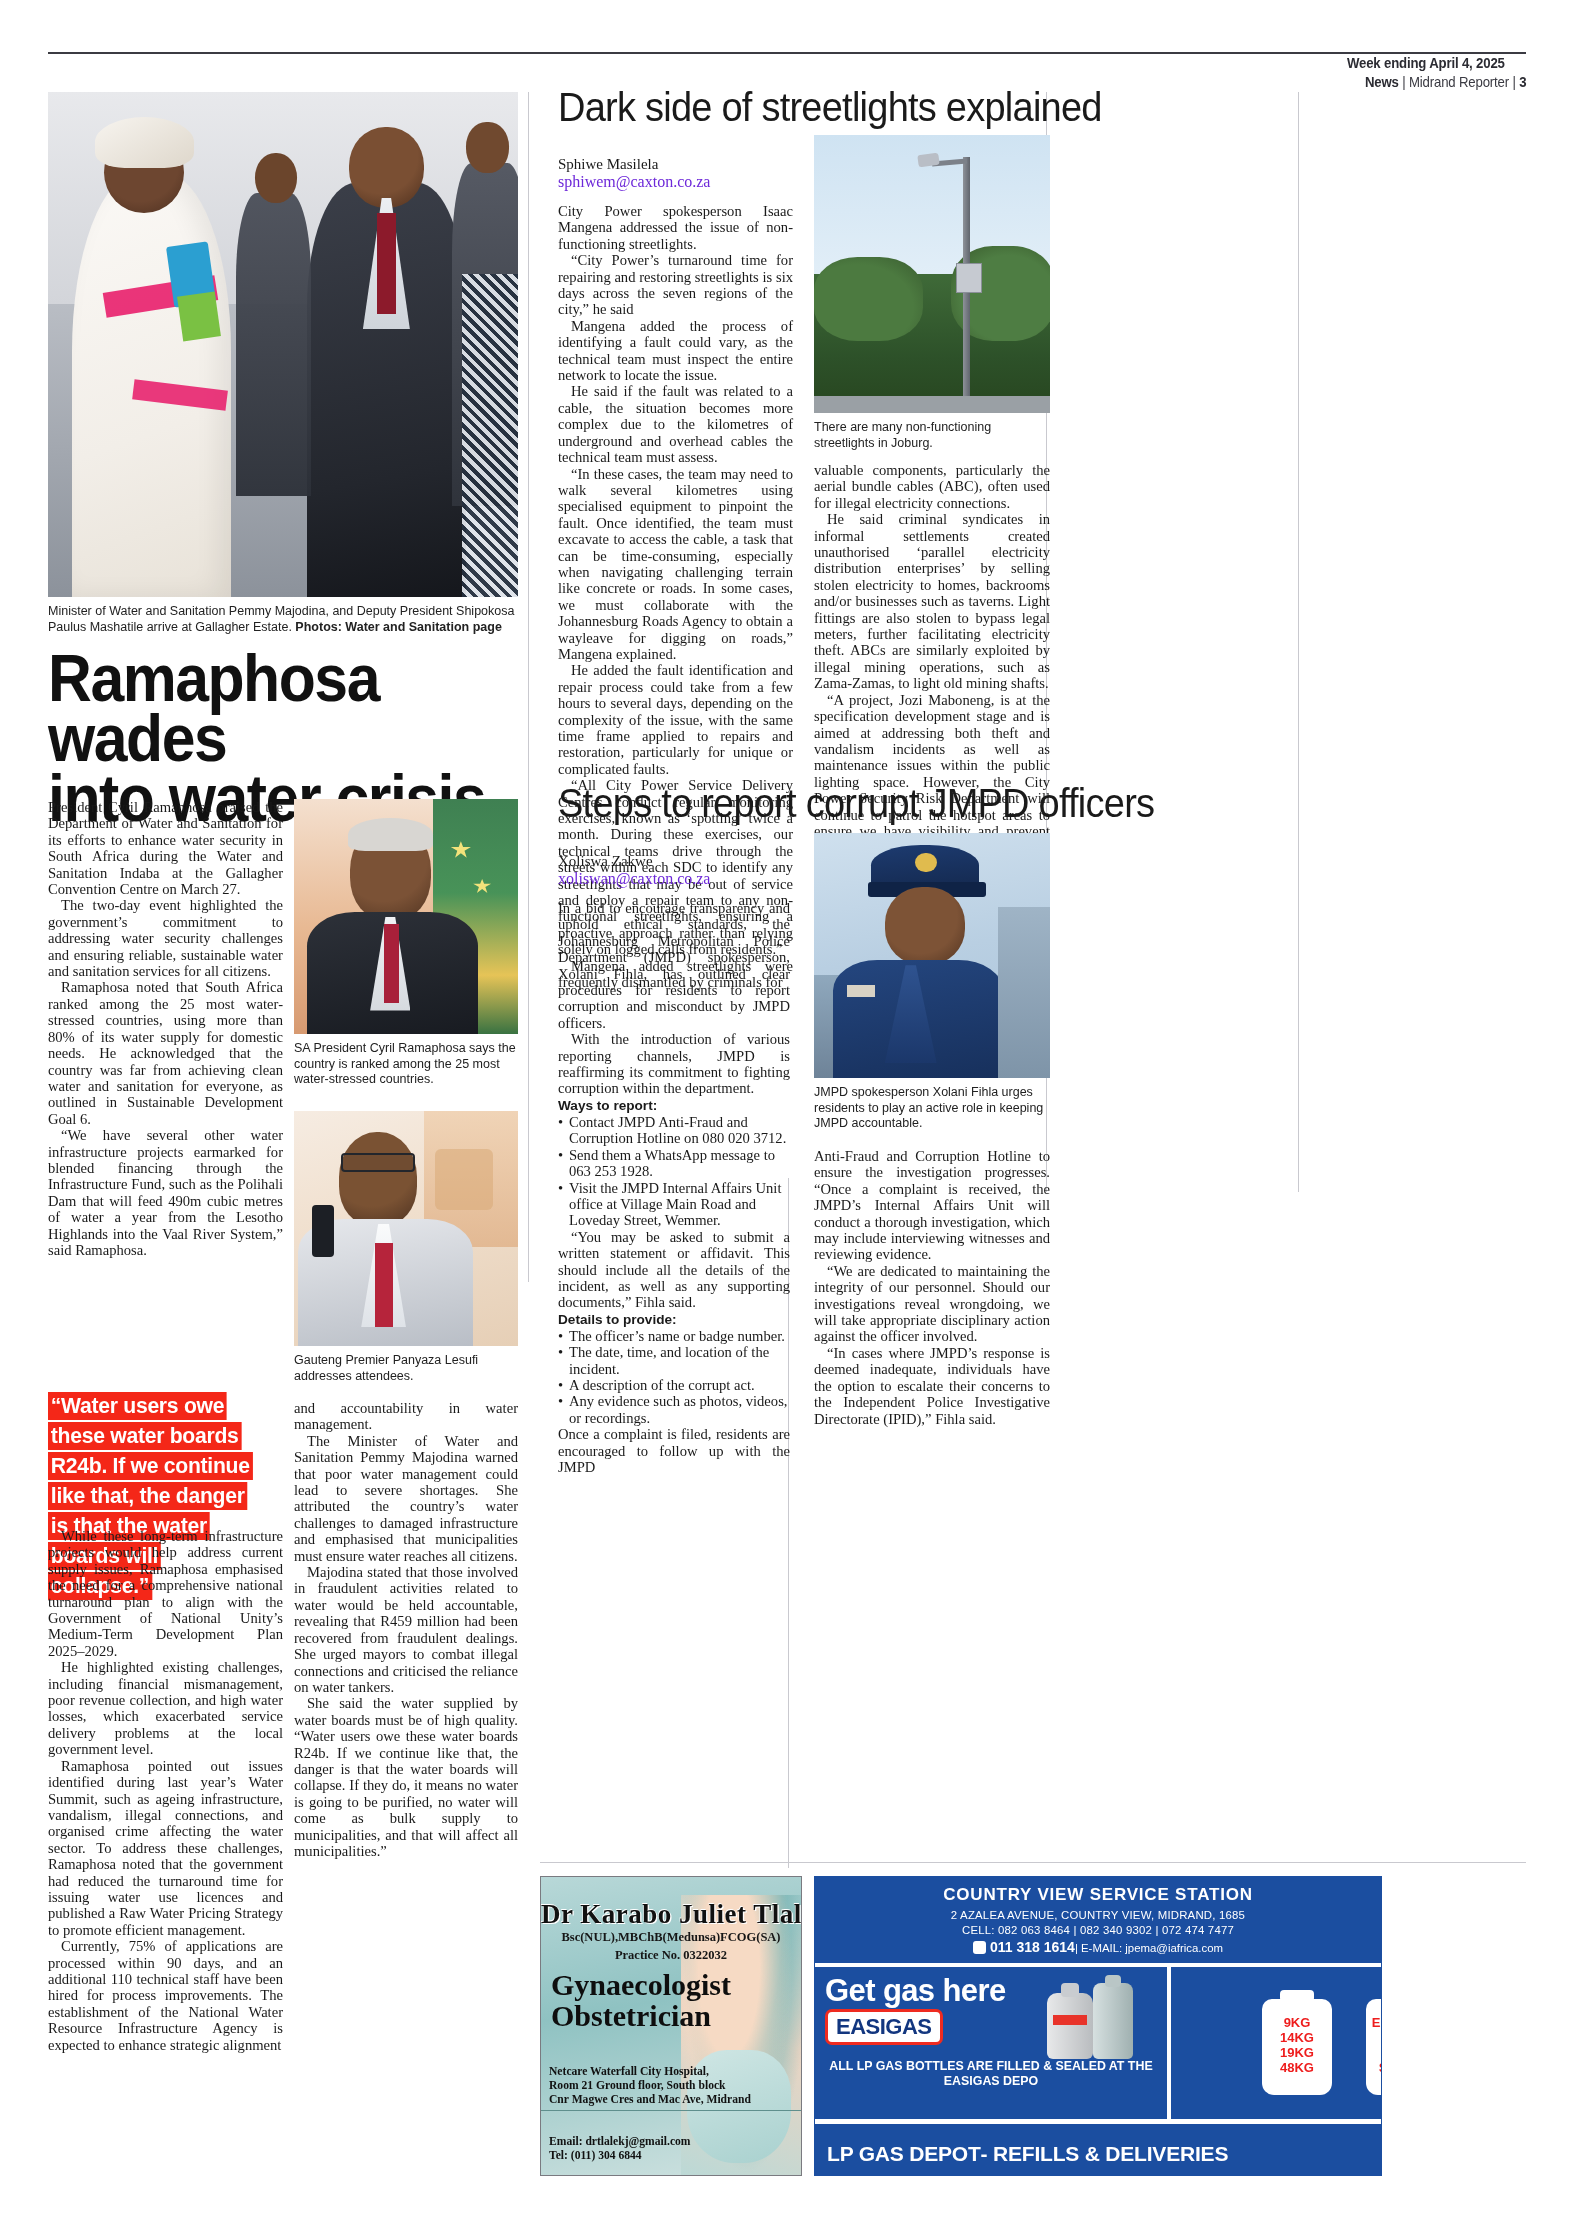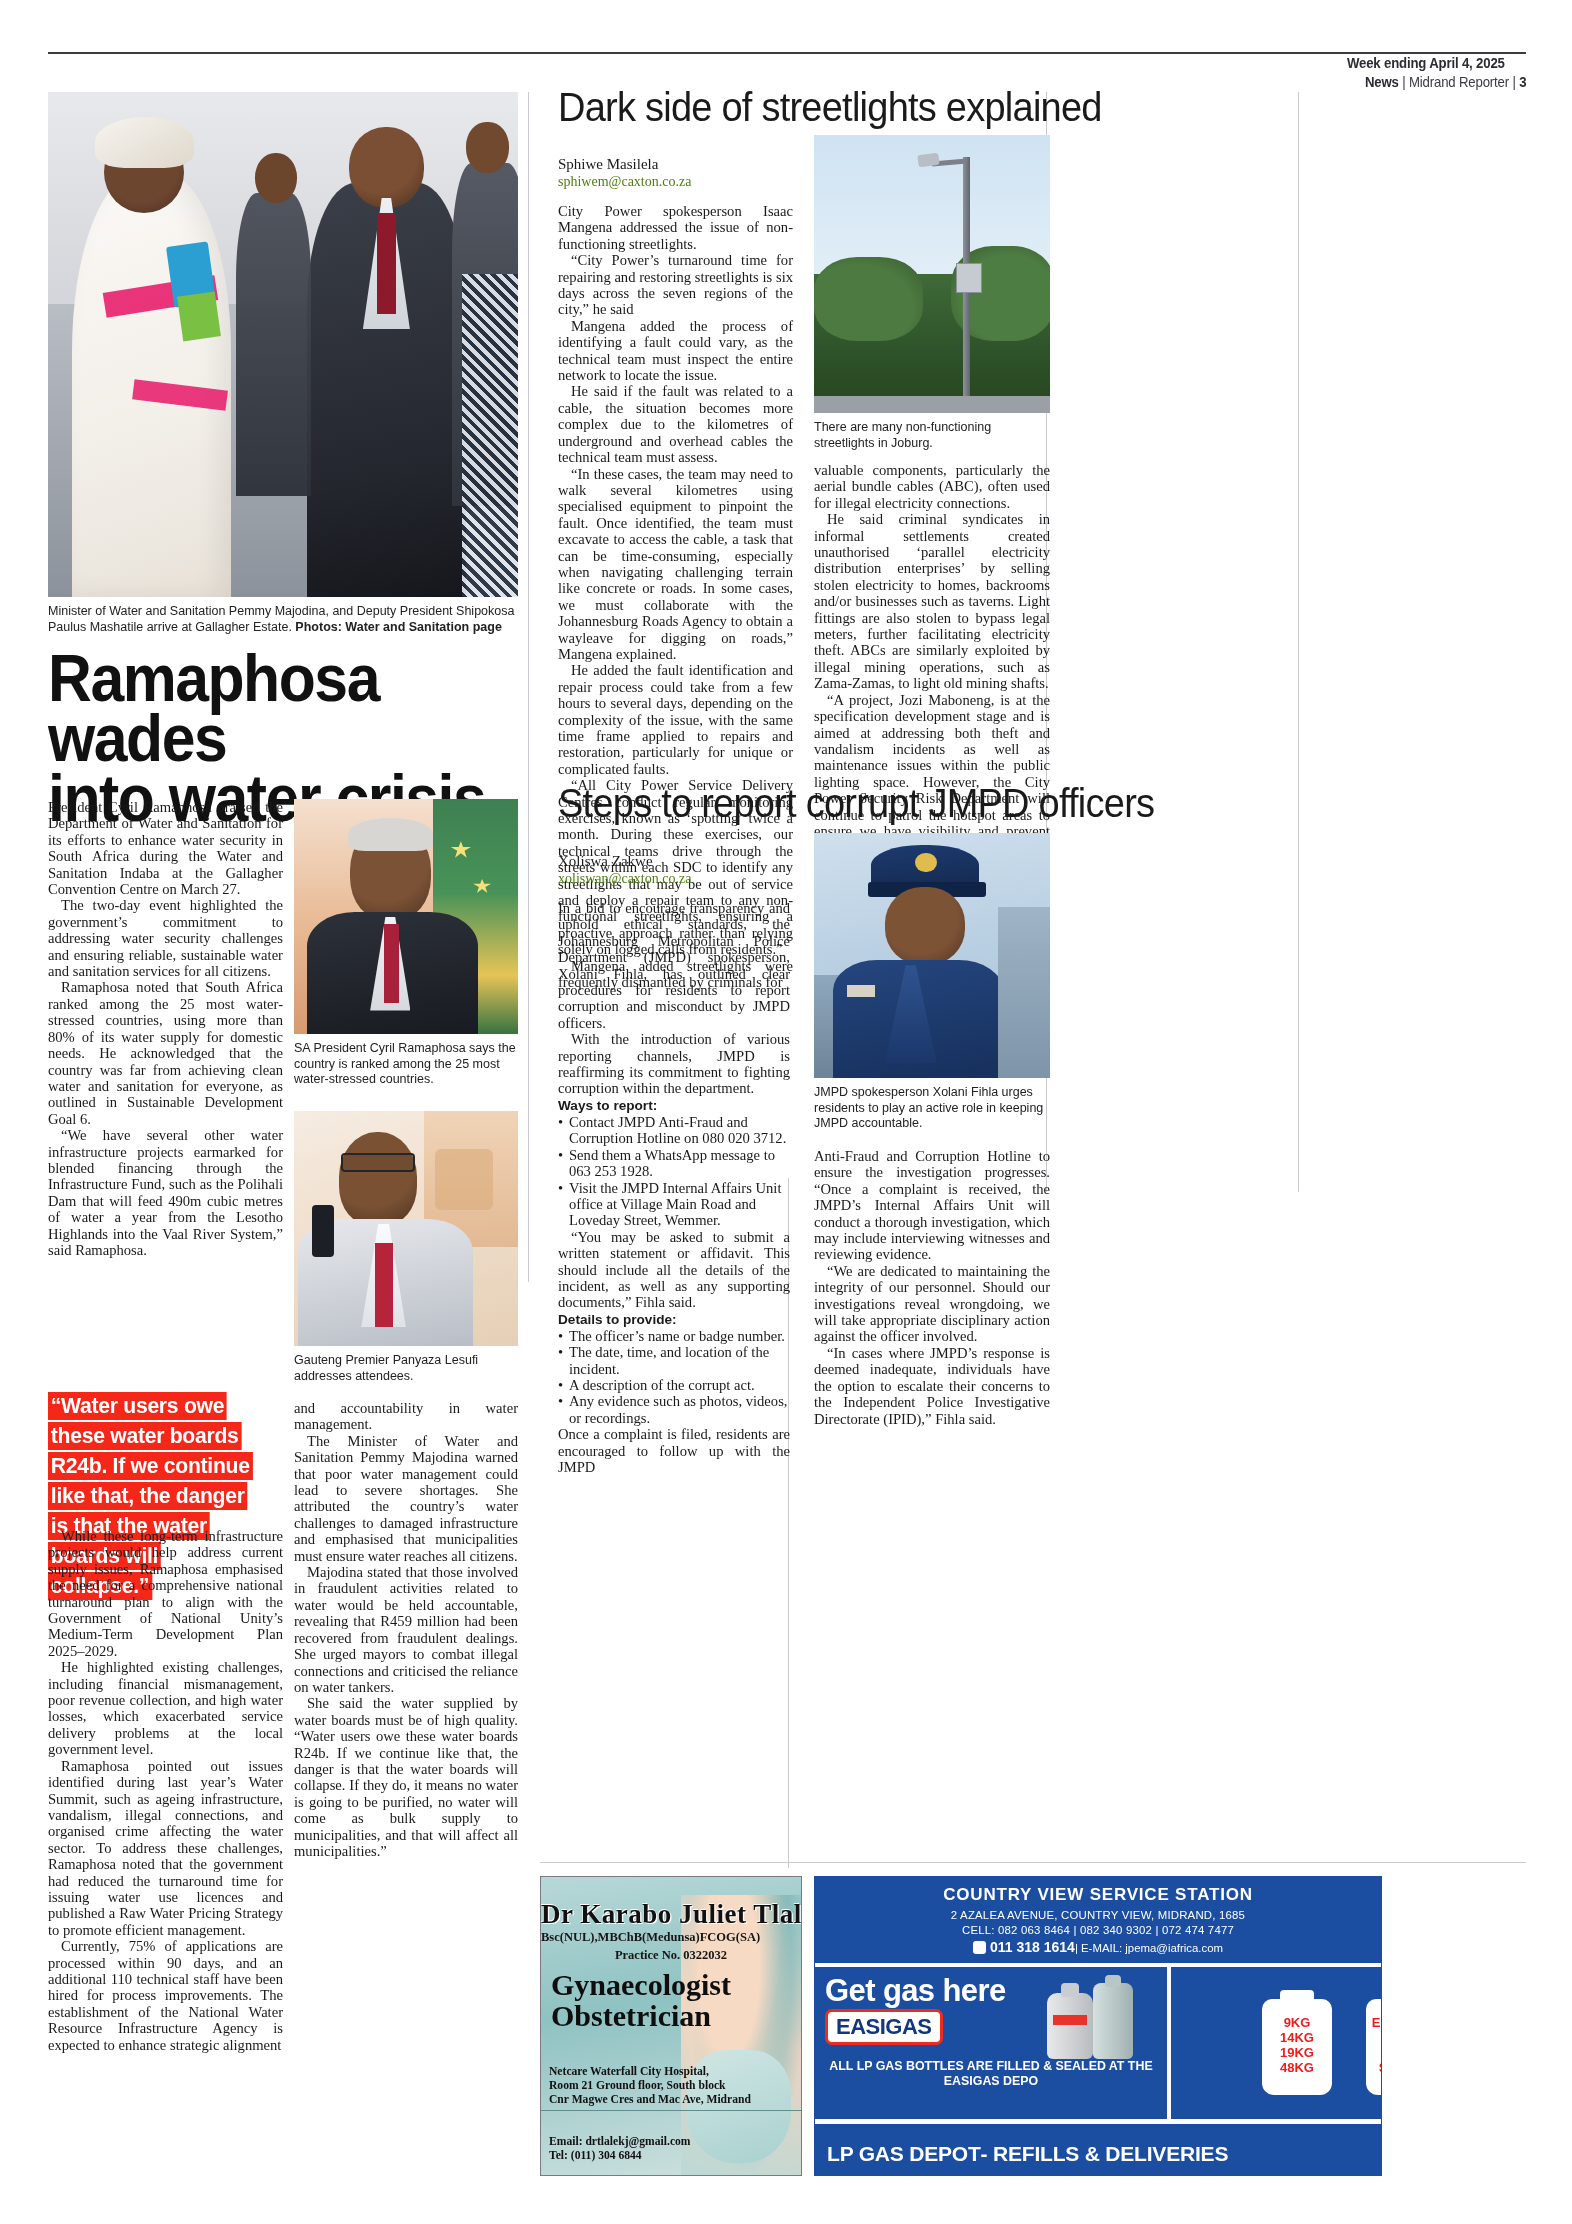--- a/index.html
+++ b/index.html
@@ -51,21 +51,21 @@
   .hl-sec {
     font-family:"Liberation Sans", sans-serif;
     font-weight:normal; font-size:40px; line-height:42px;
     letter-spacing:-0.8px; color:#1a1a1a;
     transform:scaleX(0.95); transform-origin:left top;
   }
   .byline {
     font-family:"Liberation Serif", serif;
     font-size:15px; line-height:18px; color:#1a1a1a;
   }
-  .byline .mail { font-size:14px; color:#4d7c0f; }
+  .byline .mail { font-size:16px; color:#6d28d9; }
 
   
   .body p {
     margin:0; font-size:14.6px; line-height:16.4px;
     text-align:justify; text-indent:13px;
     font-family:"Liberation Serif", serif; hyphens:auto;
   }
   .body p.first { text-indent:0; }
   .body p.sub { text-indent:0; font-weight:bold;
       font-family:"Liberation Sans", sans-serif; font-size:13.6px; line-height:17px;}
@@ -104,21 +104,21 @@
     background:linear-gradient(160deg,#cfe6e4,#a9d1cf);
     border-radius:38% 38% 45% 45%;
   }
   .gy-name {
     position:relative; font-family:"Liberation Serif", serif; font-weight:bold;
     font-size:27px; letter-spacing:0.5px; color:#111;
     text-shadow:1.2px 1.2px 0 #ffffff, -0.6px -0.6px 0 #ffffff;
     text-align:center; white-space:nowrap;
   }
   .gy-qual { position:relative; font-family:"Liberation Serif", serif; font-weight:bold;
-    font-size:12.5px; color:#161616; }
+    font-size:12.5px; text-align:center; color:#161616; }
   .gy-prac { position:relative; font-family:"Liberation Serif", serif; font-weight:bold;
     font-size:12.5px; text-align:center; color:#161616; margin-top:3px;}
   .gy-spec { position:relative; font-family:"Liberation Serif", serif; font-weight:bold;
     font-size:30px; line-height:31px; color:#0e0e0e; text-align:left; padding-left:10px;}
   .gy-addr { position:relative; font-family:"Liberation Serif", serif; font-weight:bold;
     font-size:11.6px; line-height:14px; color:#111; padding-left:8px;}
   .gy-mailblk{ position:relative; font-family:"Liberation Serif", serif; font-weight:bold;
     font-size:11.6px; line-height:14px; color:#111; padding-left:8px;}
 
   .ad-cvss { background:#1b4ea0; color:#fff; overflow:hidden; }

